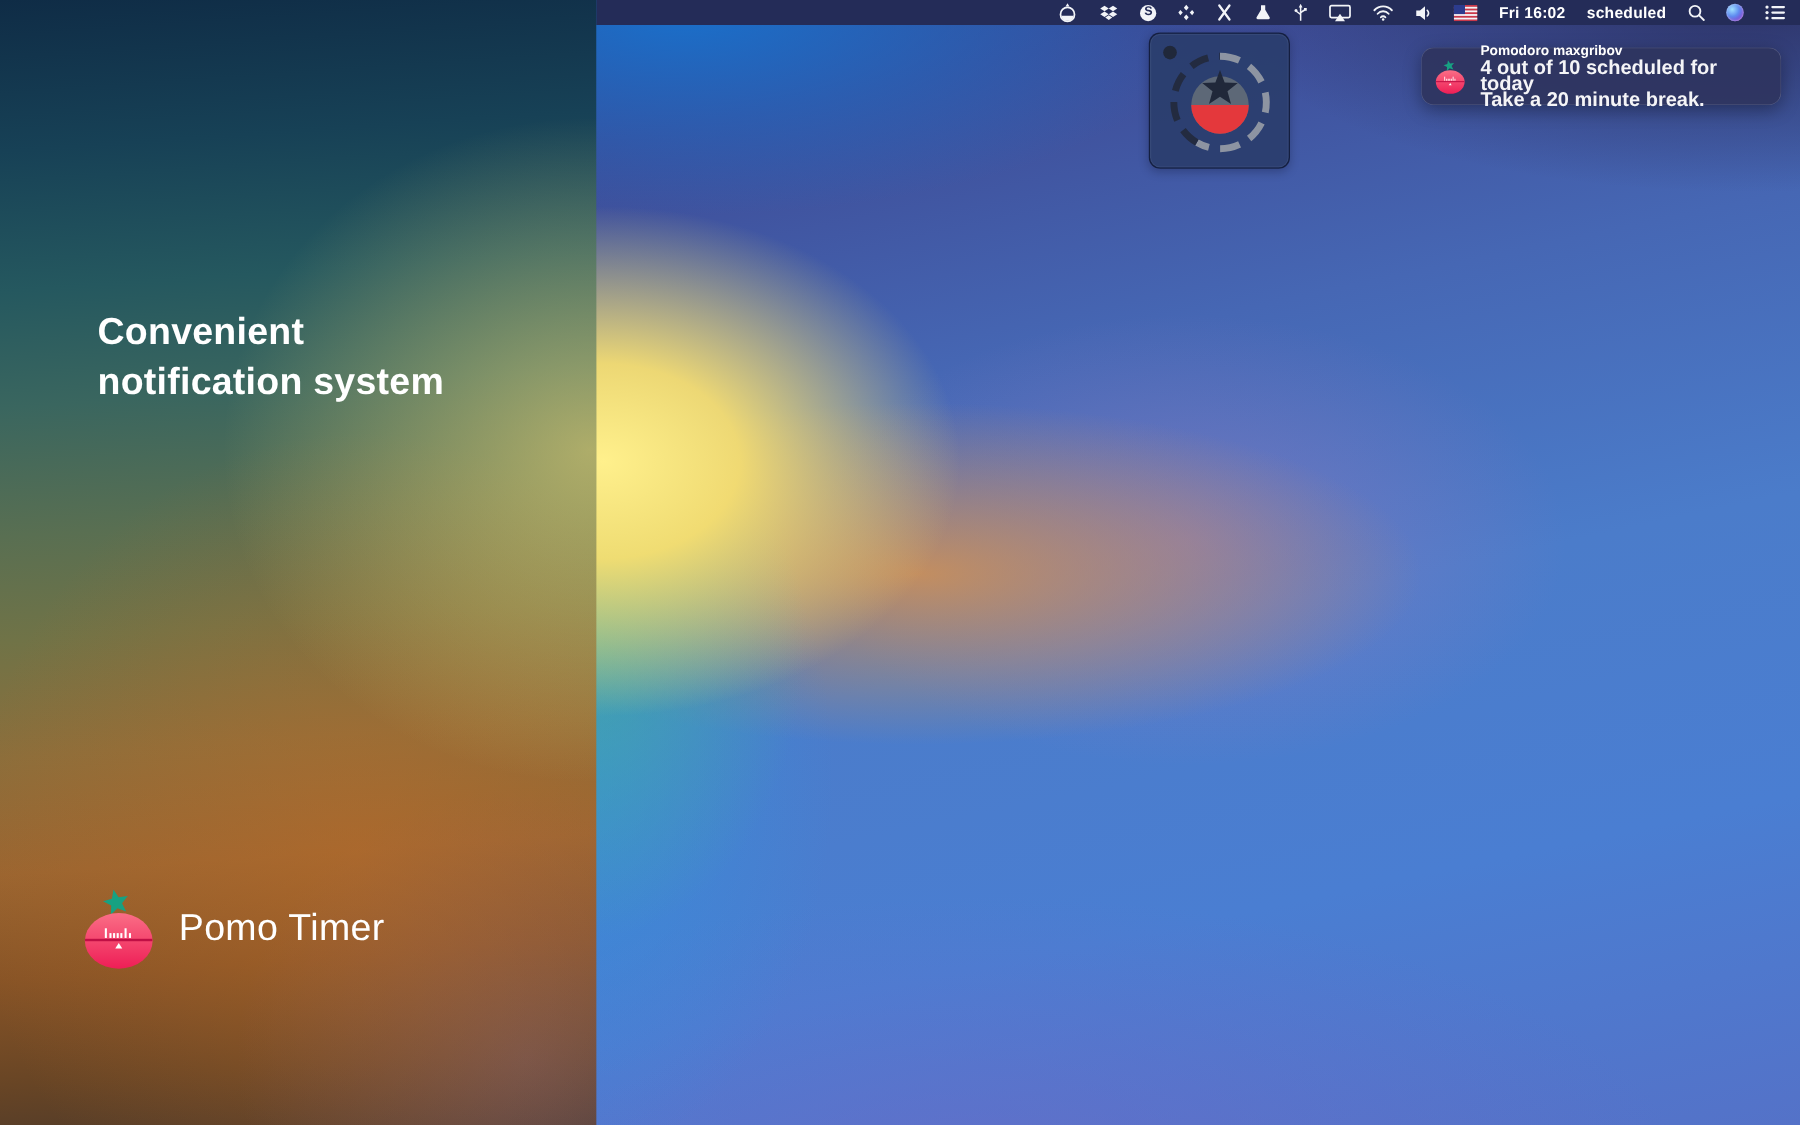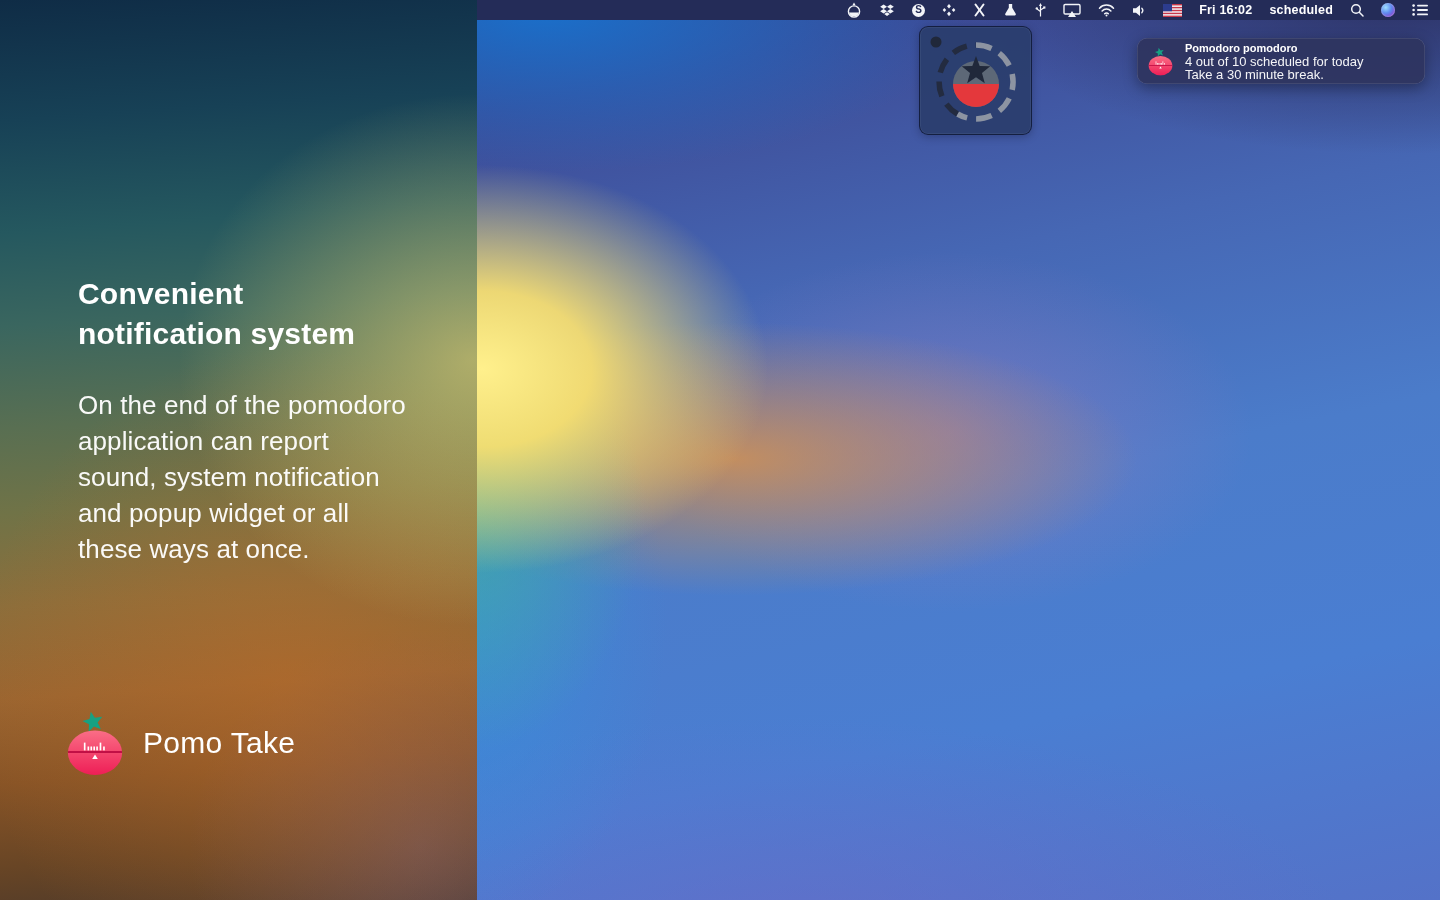--- a/index.html
+++ b/index.html
@@ -26,21 +26,21 @@
     position:absolute;left:0;top:0;width:477px;height:900px;
     background:
       radial-gradient(420px 380px at 99% 40%, rgba(238,216,118,0.6) 0%, rgba(238,216,118,0) 70%),
       radial-gradient(430px 470px at 60% 76%, rgba(186,108,42,0.5) 0%, rgba(186,108,42,0) 72%),
       radial-gradient(320px 300px at 88% 94%, rgba(128,100,128,0.45) 0%, rgba(128,100,128,0) 72%),
       linear-gradient(176deg,
         #0f2c46 0%, #174156 13%, #25585f 25%, #3a665f 35%,
         #596f52 46%, #707347 55%, #8c6e3b 65%, #9b6530 75%,
         #885426 84%, #684525 93%, #4d392a 100%);
   }
-  .panel-text{position:absolute;left:78px;top:274px;color:#ffffff;}
+  .panel-text{position:absolute;left:78px;top:246px;color:#ffffff;}
   .panel-heading{
     width:300px;font-size:30px;line-height:40px;font-weight:700;
     letter-spacing:0.2px;margin:0;
   }
   .panel-body{
     width:334px;margin:33px 0 0 0;font-size:26px;line-height:36px;
     font-weight:400;color:rgba(255,255,255,0.96);letter-spacing:0.1px;
   }
   .brand{position:absolute;left:64px;top:710px;display:flex;align-items:center;}
   .brand-name{color:#ffffff;font-size:30px;font-weight:400;margin-left:17px;letter-spacing:0.3px;}
@@ -73,21 +73,21 @@
   .widget svg{position:absolute;left:0;top:0;}
   
   .notification{
     position:absolute;left:1137px;top:38px;width:288px;height:46px;
     background:rgba(46,53,96,0.95);border-radius:10px;
     box-shadow:0 4px 14px rgba(0,0,10,0.35), inset 0 0 0 0.5px rgba(255,255,255,0.18);
     display:flex;align-items:center;padding:0 10px;box-sizing:border-box;color:#fff;
   }
   .notif-texts{margin-left:11px;}
   .notif-title{font-size:11px;font-weight:700;line-height:13px;}
-  .notif-line{font-size:13px;font-weight:400;line-height:13px;color:rgba(255,255,255,0.95);}
+  .notif-line{font-size:16px;font-weight:700;line-height:13px;color:rgba(255,255,255,0.95);}
 </style>
 </head>
 <body>
 
 <svg width="0" height="0" style="position:absolute" aria-hidden="true">
   <defs>
     <linearGradient id="tomatoBody" x1="0" y1="0" x2="0" y2="1">
       <stop offset="0" stop-color="#fa6e86"></stop>
       <stop offset="1" stop-color="#ee1e56"></stop>
     </linearGradient>
@@ -248,30 +248,29 @@
       <polygon points="56,29 59.7,38.9 70.27,39.36 61.99,45.95 64.82,56.13 56,50.3 47.18,56.13 50.01,45.95 41.73,39.36 52.3,38.9" fill="#20283a"></polygon>
     </g>
   </svg>
 </div>
 
 <div class="notification">
   <svg width="27" height="29" viewBox="0 0 64 68">
     <use href="#tomato"></use>
   </svg>
   <div class="notif-texts">
-    <div class="notif-title">Pomodoro pomodoro</div>
+    <div class="notif-title">Pomodoro maxgribov</div>
     <div class="notif-line">4 out of 10 scheduled for today</div>
-    <div class="notif-line">Take a 30 minute break.</div>
+    <div class="notif-line">Take a 20 minute break.</div>
   </div>
 </div>
 
 <div class="panel">
   <div class="panel-text">
     <h1 class="panel-heading">Convenient notification system</h1>
-    <p class="panel-body">On the end of the pomodoro application can report sound, system notification and popup widget or all these ways at once.</p>
   </div>
   <div class="brand">
     <svg width="62" height="66" viewBox="0 0 64 68">
       <use href="#tomato"></use>
     </svg>
-    <span class="brand-name">Pomo Take</span>
+    <span class="brand-name">Pomo Timer</span>
   </div>
 </div>
 
 </body></html>

